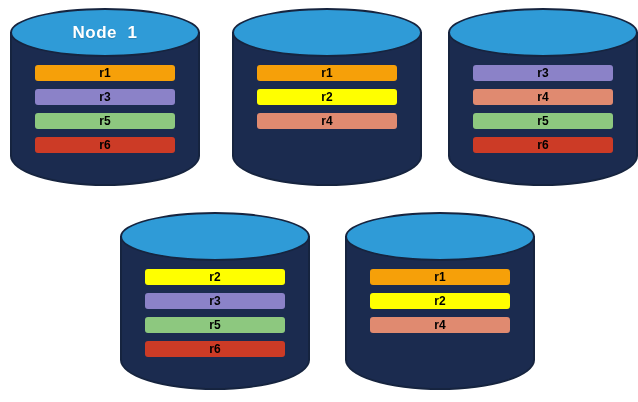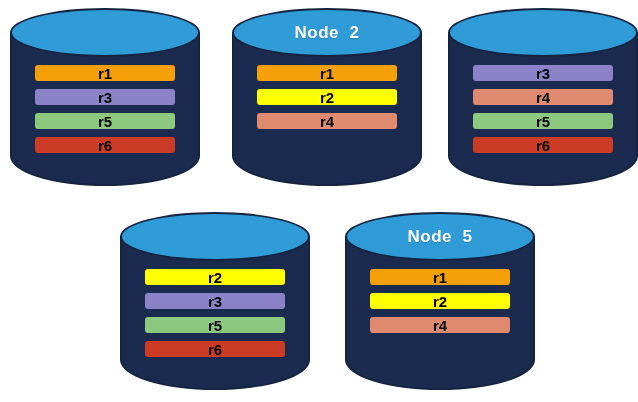--- a/index.html
+++ b/index.html
@@ -88,46 +88,46 @@
   }
   .bar {
     position: relative;
     height: 16px;
     margin-bottom: 8px;
     border-radius: 3px;
     display: flex;
     align-items: center;
     justify-content: center;
     color: #000000;
-    font-size: 15px;
+    font-size: 12px;
     font-weight: bold;
     line-height: 1;
   }
   .bar:last-child { margin-bottom: 0; }
 </style>
 </head>
 <body>
 
 <div id="canvas">
     <div class="node" style="left: 10px; top: 8px;">
       <div class="node-body"></div>
       <div class="node-body-top"></div>
       <div class="node-top"></div>
+      <div class="node-title">Node  1</div>
       <div class="bars">
         <div class="bar" style="background: rgb(246, 160, 9);">r1</div>
         <div class="bar" style="background: rgb(139, 130, 200);">r3</div>
         <div class="bar" style="background: rgb(141, 200, 127);">r5</div>
         <div class="bar" style="background: rgb(204, 59, 38);">r6</div>
       </div>
     </div>
     <div class="node" style="left: 232px; top: 8px;">
       <div class="node-body"></div>
       <div class="node-body-top"></div>
       <div class="node-top"></div>
-      <div class="node-title">Node  2</div>
       <div class="bars">
         <div class="bar" style="background: rgb(246, 160, 9);">r1</div>
         <div class="bar" style="background: rgb(255, 255, 0);">r2</div>
         <div class="bar" style="background: rgb(224, 138, 112);">r4</div>
       </div>
     </div>
     <div class="node" style="left: 448px; top: 8px;">
       <div class="node-body"></div>
       <div class="node-body-top"></div>
       <div class="node-top"></div>
@@ -146,20 +146,19 @@
         <div class="bar" style="background: rgb(255, 255, 0);">r2</div>
         <div class="bar" style="background: rgb(139, 130, 200);">r3</div>
         <div class="bar" style="background: rgb(141, 200, 127);">r5</div>
         <div class="bar" style="background: rgb(204, 59, 38);">r6</div>
       </div>
     </div>
     <div class="node" style="left: 345px; top: 212px;">
       <div class="node-body"></div>
       <div class="node-body-top"></div>
       <div class="node-top"></div>
-      <div class="node-title">Node  5</div>
       <div class="bars">
         <div class="bar" style="background: rgb(246, 160, 9);">r1</div>
         <div class="bar" style="background: rgb(255, 255, 0);">r2</div>
         <div class="bar" style="background: rgb(224, 138, 112);">r4</div>
       </div>
     </div>
   </div>
 
 </body></html>

